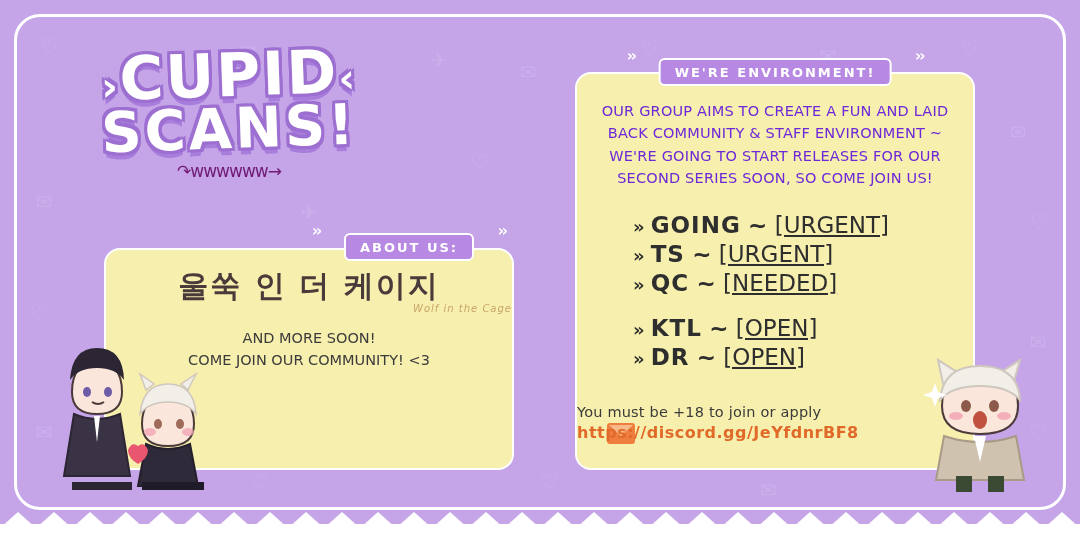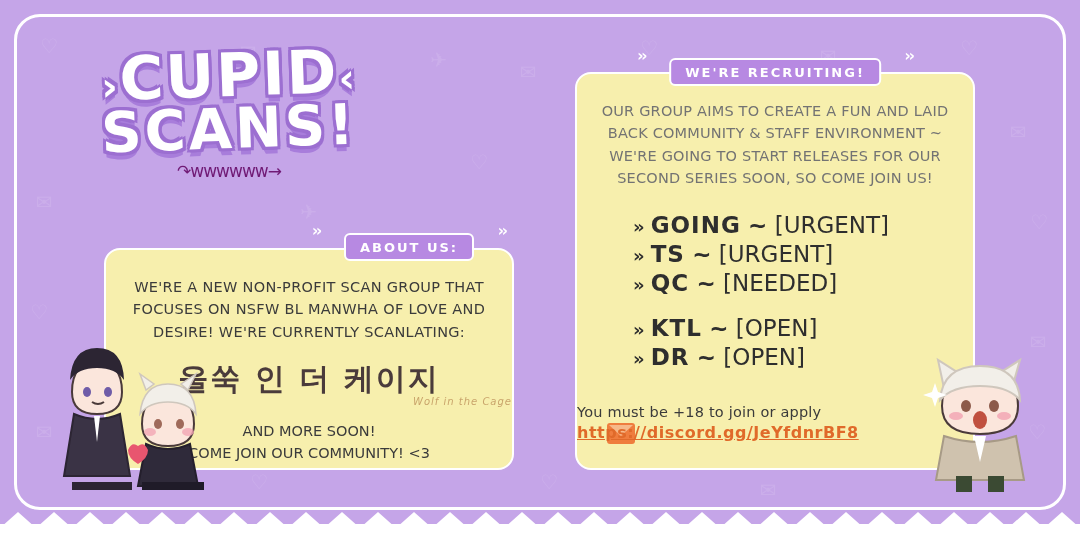--- a/index.html
+++ b/index.html
@@ -183,57 +183,56 @@
     font-size: 14.5px;
     line-height: 1.5;
     color: #3b3b3b;
   }
 
   .recruit-intro {
     margin: 26px 20px 0;
     text-align: center;
     font-size: 14.5px;
     line-height: 1.55;
-    color: #737373;
+    color: #6d28d9;
     letter-spacing: 0.2px;
   }
   .roles {
     margin: 22px 0 0 56px;
   }
   .role {
     font-size: 23px;
     color: #2e2e2e;
     margin-bottom: 3px;
     font-family: "DejaVu Sans", sans-serif;
   }
   .role .arrow { font-weight: bold; font-size: 18px; margin-right: 6px; }
   .role .code { font-weight: bold; letter-spacing: 1px; }
   .role .tilde { font-weight: bold; }
-  .role .status { font-weight: normal; }
+  .role .status { font-weight: normal; text-decoration: underline; }
   .roles-gap { height: 16px; }
 
   .notice {
     position: absolute;
     left: 0;
     right: 16px;
     bottom: 26px;
     text-align: left;
   }
   .notice-line {
     font-size: 14.5px;
     color: #3b3b3b;
     letter-spacing: 0.2px;
   }
   .notice-link {
     font-size: 16px;
     color: #e06a2a;
     font-weight: bold;
     letter-spacing: 0.5px;
     margin-top: 3px;
-    text-decoration: underline;
   }
   .mail-icon {
     position: absolute;
     left: 30px;
     bottom: 24px;
     width: 28px;
     height: 21px;
     background: #ef7d3e;
     border-radius: 3px;
   }
@@ -304,33 +303,32 @@
     </div>
     <div class="squiggle">↷wwwwww→</div>
   </div>
 
   <div class="card card-about">
     <div class="ribbon ribbon-about">
       <span class="chev chev-left">››</span>
       <span>ABOUT US:</span>
       <span class="chev chev-right">››</span>
     </div>
-    <div class="about-text">WE'RE A NEW NON-PROFIT SCAN GROUP THAT FOCUSES ON NSFW BL MANWHA OF LOVE AND DESIRE! WE'RE CURRENTLY SCANLATING:</div>
     <div class="kr-title">울쑥 인 더 케이지</div>
     <div class="kr-sub">Wolf in the Cage</div>
     <div class="about-foot">
       <div>AND MORE SOON!</div>
       <div>COME JOIN OUR COMMUNITY! &lt;3</div>
     </div>
   </div>
 
   <div class="card card-recruit">
     <div class="ribbon ribbon-recruit">
       <span class="chev chev-left">››</span>
-      <span>WE'RE RECRUITING!</span>
+      <span>WE'RE ENVIRONMENT!</span>
       <span class="chev chev-right">››</span>
     </div>
 
     <div class="recruit-intro">OUR GROUP AIMS TO CREATE A FUN AND LAID BACK COMMUNITY &amp; STAFF ENVIRONMENT ~ WE'RE GOING TO START RELEASES FOR OUR SECOND SERIES SOON, SO COME JOIN US!</div>
 
     <div class="roles">
       <div class="role">
         <span class="arrow">»</span><span class="code">GOING</span>
         <span class="tilde">~</span>
         <span class="status">[URGENT]</span>

